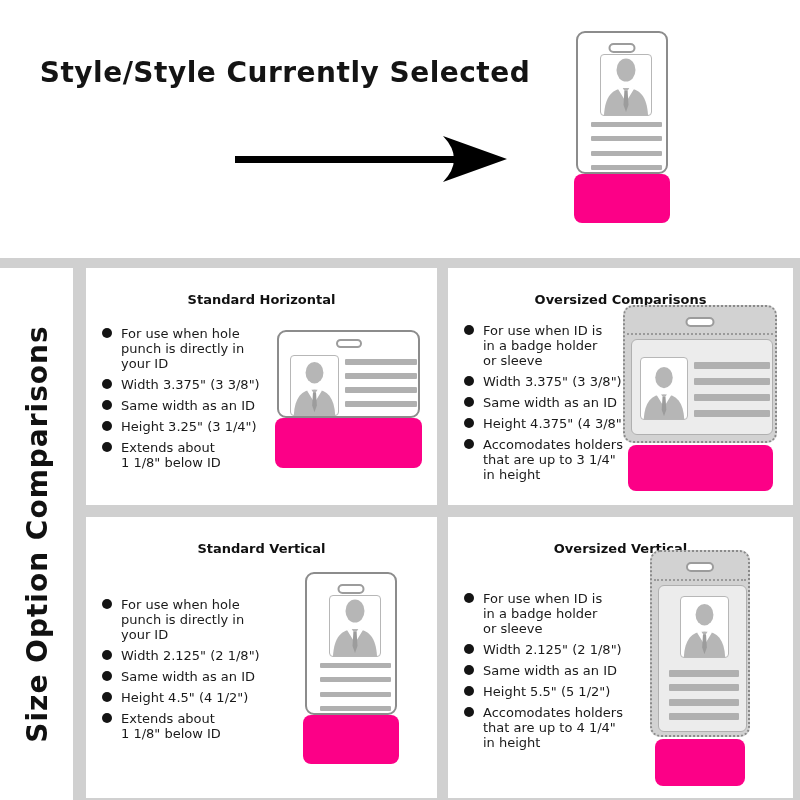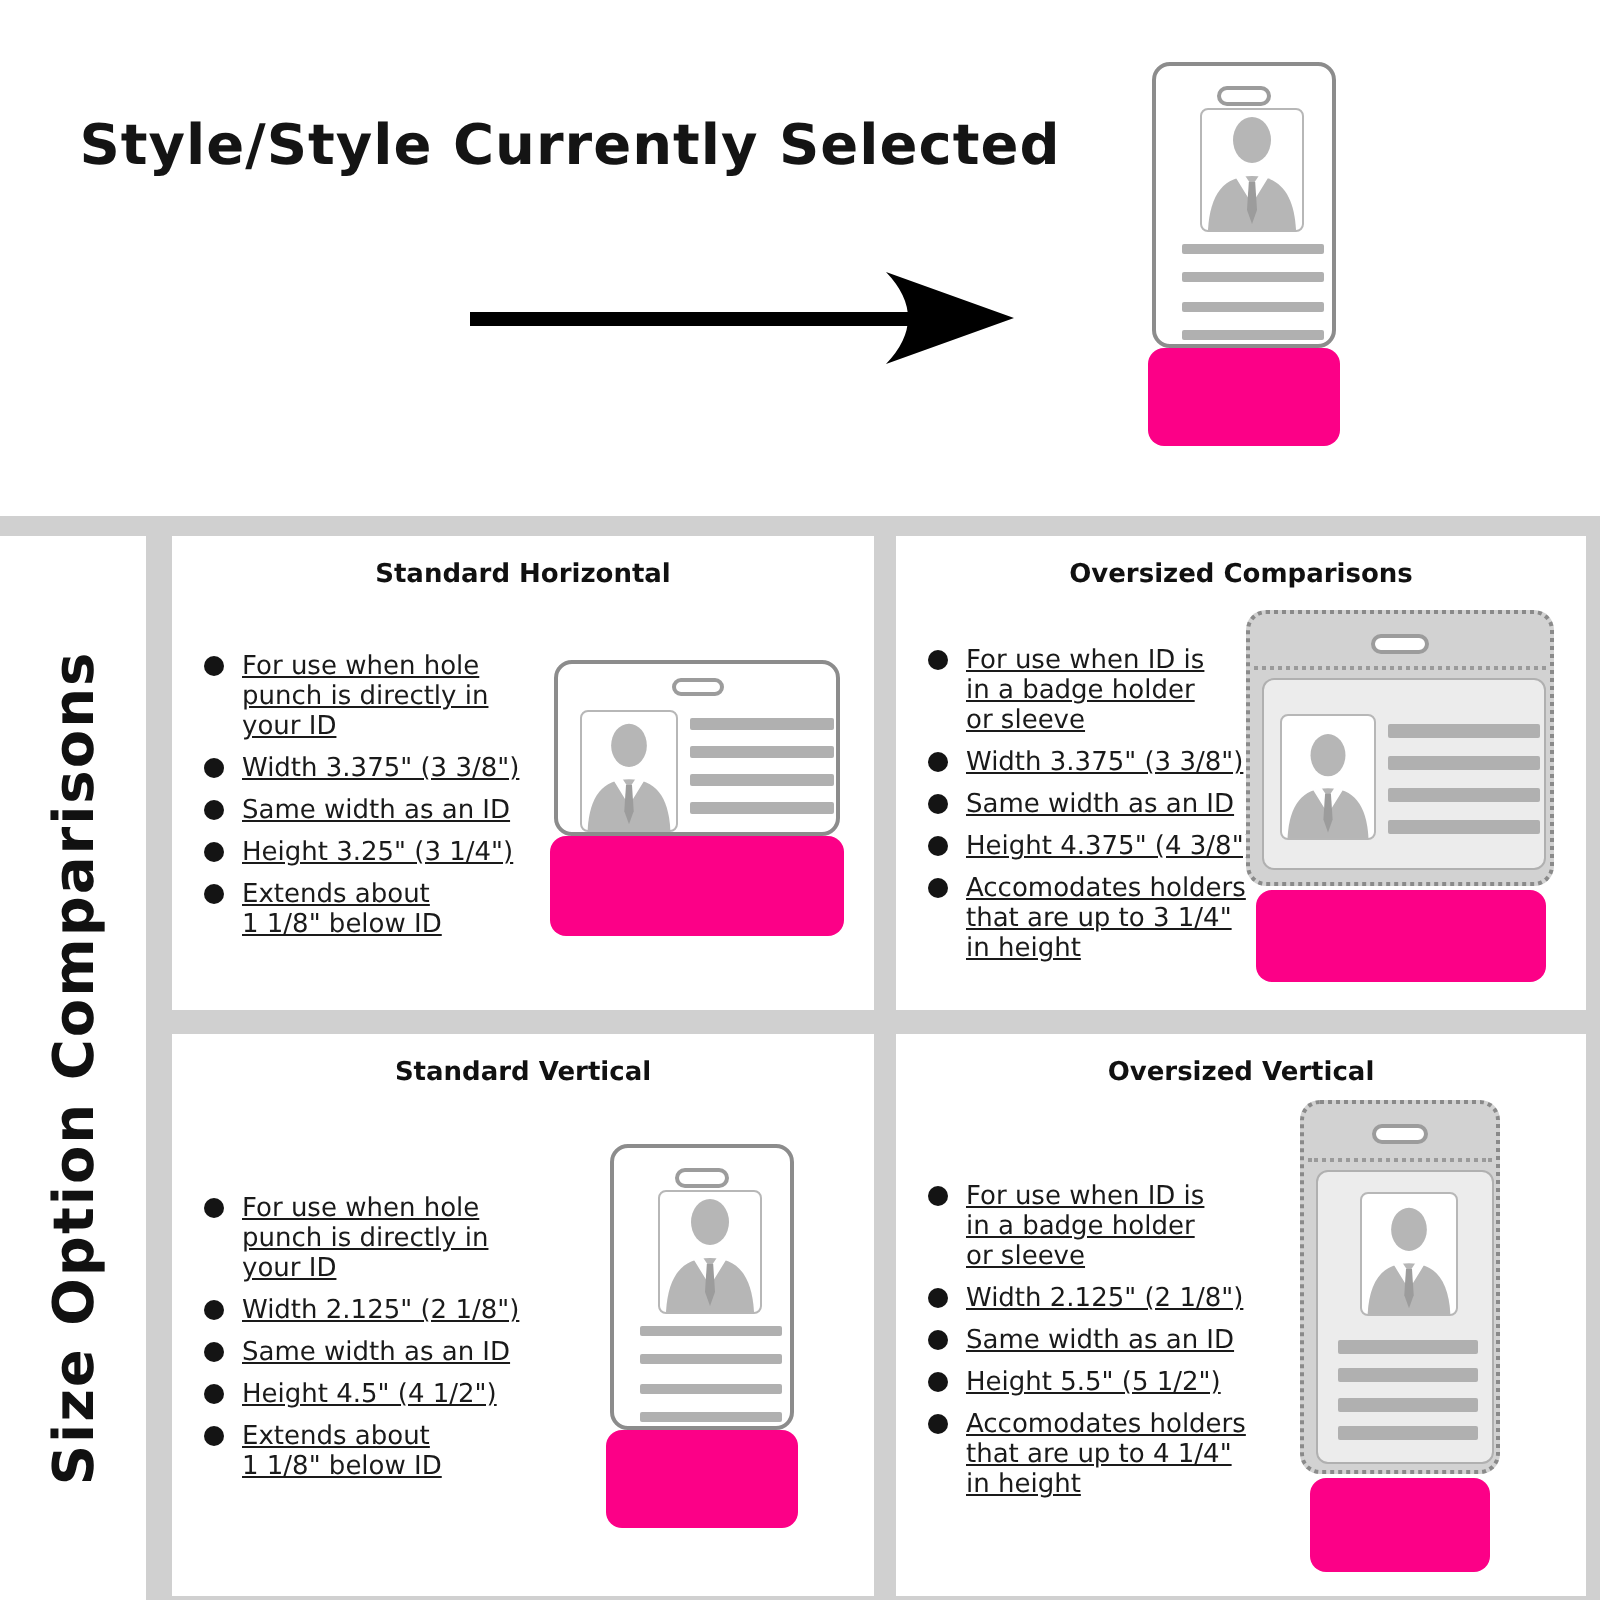--- a/index.html
+++ b/index.html
@@ -24,22 +24,22 @@
   .side-strip { position:absolute; left:0; top:10px; width:73px; height:532px; background:#fff; }
   .side-title {
     position:absolute; left:50%; top:50%; transform:translate(-50%,-50%) rotate(-90deg);
     white-space:nowrap; font-size:28px; font-weight:bold; letter-spacing:1px; color:#111;
   }
   .quad { position:absolute; background:#fff; }
   .q1 { left:86px;  top:10px;  width:351px; height:237px; }
   .q2 { left:448px; top:10px;  width:345px; height:237px; }
   .q3 { left:86px;  top:259px; width:351px; height:281px; }
   .q4 { left:448px; top:259px; width:345px; height:281px; }
-  .quad h3 { position:absolute; left:0; top:12px; width:100%; margin:0; text-align:center; font-size:13px; font-weight:bold; color:#111; }
-  .bullets { position:absolute; left:16px; margin:0; padding:0; list-style:none; width:185px;text-decoration:underline; }
+  .quad h3 { position:absolute; left:0; top:24px; width:100%; margin:0; text-align:center; font-size:13px; font-weight:bold; color:#111; }
+  .bullets { position:absolute; left:16px; margin:0; padding:0; list-style:none; width:185px; }
   .q1 .bullets { top:58px; } .q2 .bullets { top:55px; }
   .q3 .bullets { top:80px; } .q4 .bullets { top:74px; }
   .bullet { display:flex; gap:9px; margin-bottom:6px; }
   .dot { flex:0 0 auto; width:10px; height:10px; margin-top:2px; border-radius:50%; background:#141414; }
   .bullet-text { font-size:13px; line-height:15px; white-space:pre-line; }
   
   .illo { position:absolute; }
   .pink { position:absolute; background:var(--pink); border-radius:8px; }
   .card { position:absolute; background:#fff; border:2px solid #8c8c8c; border-radius:9px; box-sizing:border-box; }
   .slot { position:absolute; left:50%; transform:translateX(-50%); background:#fff; border:2px solid #9c9c9c; border-radius:6px; box-sizing:border-box; }

